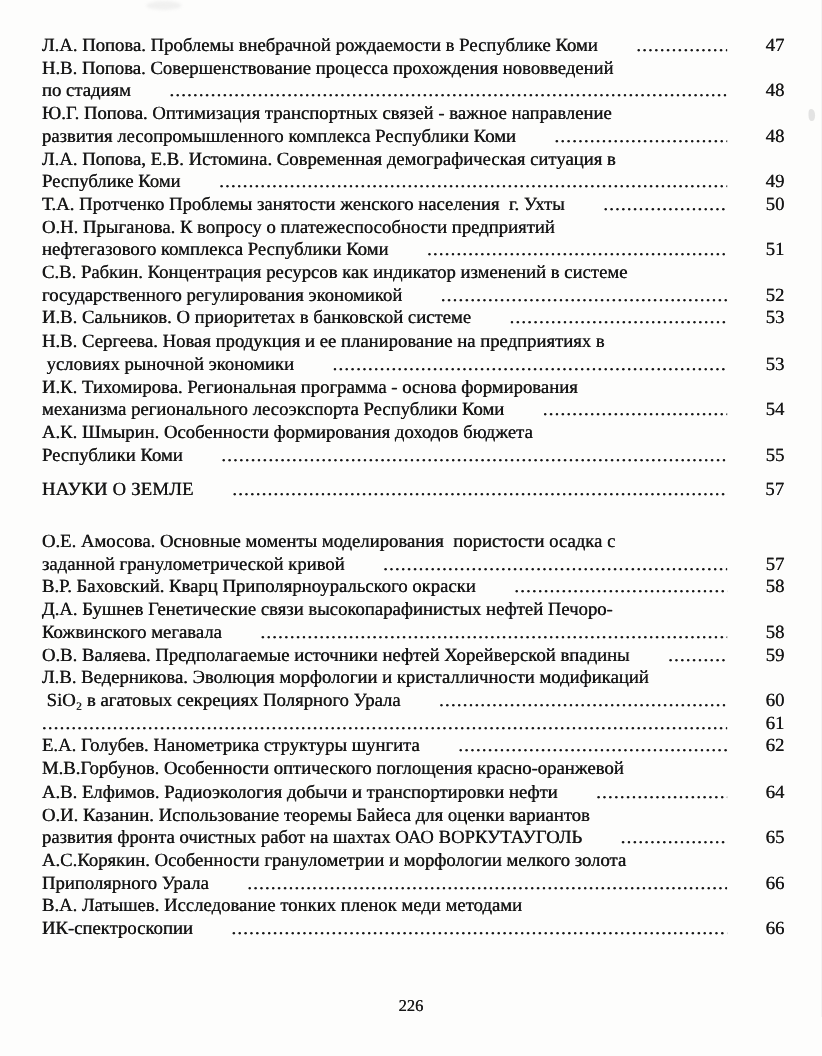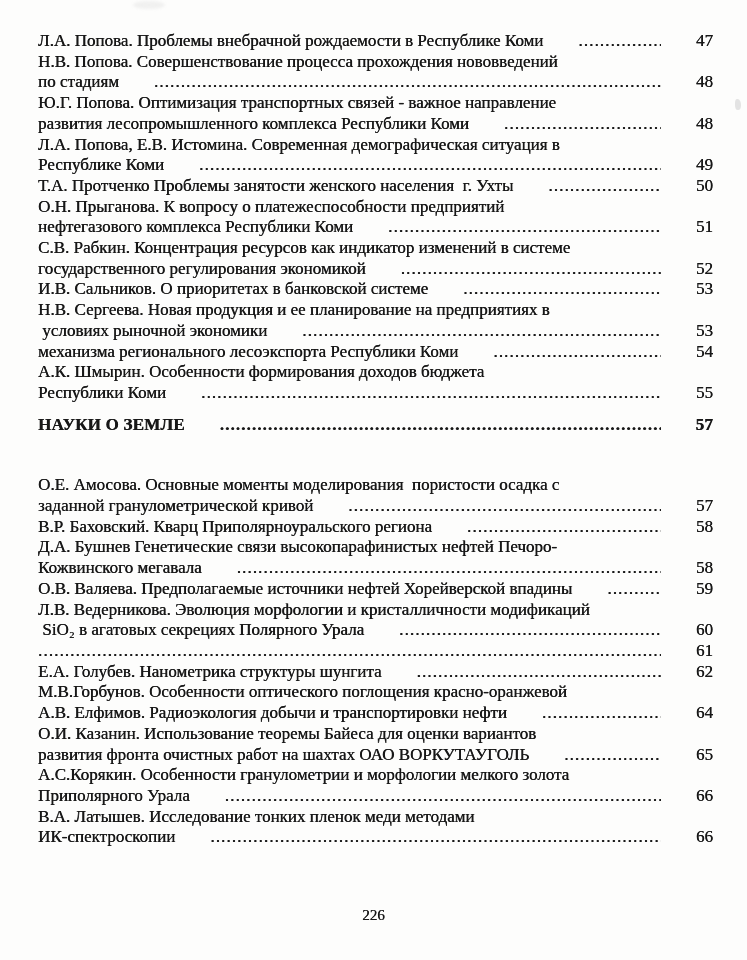--- a/index.html
+++ b/index.html
@@ -45,23 +45,23 @@
   }
   .row .leader::after {
     content: "..........................................................................................................................................................................................................................................................................";
     white-space: nowrap;
     letter-spacing: 1.1px;
   }
   .row .pg {
     flex: 0 0 auto;
   }
   .row.heading {
-    font-weight: bold;
+    font-weight: normal;
     margin-top: 11px;
-    margin-bottom: 40px;
+    margin-bottom: 26px;
     letter-spacing: 0.2px;
   }
   .footer {
     position: absolute;
     left: 0;
     right: 0;
     top: 904px;
     text-align: center;
     font-size: 15px;
     line-height: 22px;
@@ -107,27 +107,28 @@
       <div class="row"><span class="t">Л.А. Попова, Е.В. Истомина. Современная демографическая ситуация в</span></div>
       <div class="row"><span class="t">Республике Коми</span><span class="leader"></span><span class="pg">49</span></div>
       <div class="row"><span class="t">Т.А. Протченко Проблемы занятости женского населения  г. Ухты</span><span class="leader"></span><span class="pg">50</span></div>
       <div class="row"><span class="t">О.Н. Прыганова. К вопросу о платежеспособности предприятий</span></div>
       <div class="row"><span class="t">нефтегазового комплекса Республики Коми</span><span class="leader"></span><span class="pg">51</span></div>
       <div class="row"><span class="t">С.В. Рабкин. Концентрация ресурсов как индикатор изменений в системе</span></div>
       <div class="row"><span class="t">государственного регулирования экономикой</span><span class="leader"></span><span class="pg">52</span></div>
       <div class="row"><span class="t">И.В. Сальников. О приоритетах в банковской системе</span><span class="leader"></span><span class="pg">53</span></div>
       <div class="row"><span class="t">Н.В. Сергеева. Новая продукция и ее планирование на предприятиях в</span></div>
       <div class="row"><span class="t"> условиях рыночной экономики</span><span class="leader"></span><span class="pg">53</span></div>
+      <div class="row"><span class="t">И.К. Тихомирова. Региональная программа - основа формирования</span></div>
       <div class="row"><span class="t">механизма регионального лесоэкспорта Республики Коми</span><span class="leader"></span><span class="pg">54</span></div>
       <div class="row"><span class="t">А.К. Шмырин. Особенности формирования доходов бюджета</span></div>
       <div class="row"><span class="t">Республики Коми</span><span class="leader"></span><span class="pg">55</span></div>
       <div class="row heading"><span class="t">НАУКИ О ЗЕМЛЕ</span><span class="leader"></span><span class="pg">57</span></div>
       <div class="row"><span class="t">О.Е. Амосова. Основные моменты моделирования  пористости осадка с</span></div>
       <div class="row"><span class="t">заданной гранулометрической кривой</span><span class="leader"></span><span class="pg">57</span></div>
-      <div class="row"><span class="t">В.Р. Баховский. Кварц Приполярноуральского региона</span><span class="leader"></span><span class="pg">58</span></div>
+      <div class="row"><span class="t">В.Р. Баховский. Кварц Приполярноуральского окраски</span><span class="leader"></span><span class="pg">58</span></div>
       <div class="row"><span class="t">Д.А. Бушнев Генетические связи высокопарафинистых нефтей Печоро-</span></div>
       <div class="row"><span class="t">Кожвинского мегавала</span><span class="leader"></span><span class="pg">58</span></div>
       <div class="row"><span class="t">О.В. Валяева. Предполагаемые источники нефтей Хорейверской впадины</span><span class="leader"></span><span class="pg">59</span></div>
       <div class="row"><span class="t">Л.В. Ведерникова. Эволюция морфологии и кристалличности модификаций</span></div>
       <div class="row"><span class="t"> SiO₂ в агатовых секрециях Полярного Урала</span><span class="leader"></span><span class="pg">60</span></div>
       <div class="row"><span class="leader"></span><span class="pg">61</span></div>
       <div class="row"><span class="t">Е.А. Голубев. Нанометрика структуры шунгита</span><span class="leader"></span><span class="pg">62</span></div>
       <div class="row"><span class="t">М.В.Горбунов. Особенности оптического поглощения красно-оранжевой</span></div>
       <div class="row"><span class="t">А.В. Елфимов. Радиоэкология добычи и транспортировки нефти</span><span class="leader"></span><span class="pg">64</span></div>
       <div class="row"><span class="t">О.И. Казанин. Использование теоремы Байеса для оценки вариантов</span></div>

